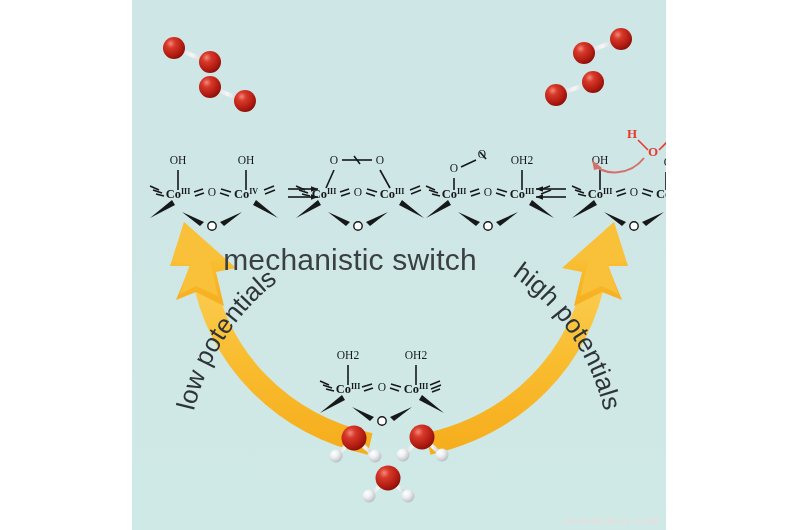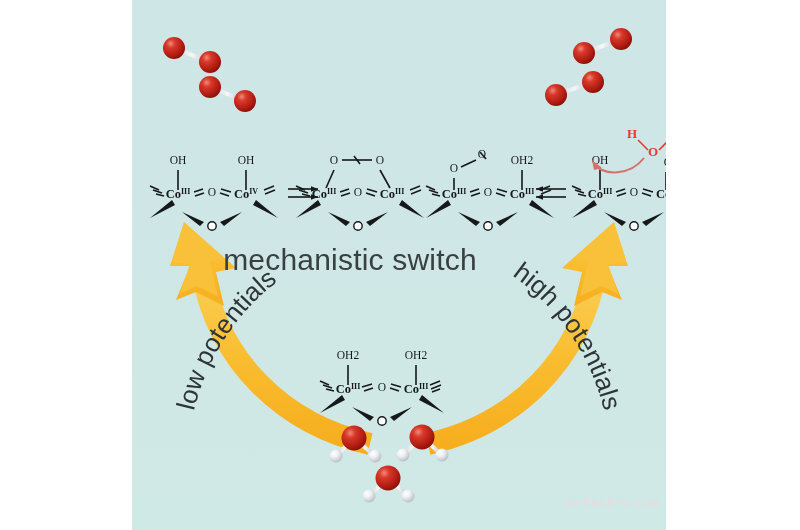--- a/index.html
+++ b/index.html
@@ -42,21 +42,21 @@
     text-align: center;
     font-size: 30px;
     color: #3a3f43;
     letter-spacing: 0.2px;
     font-family: "Liberation Sans", sans-serif;
     white-space: nowrap;
   }
   .watermark {
     position: absolute;
     right: 6px;
-    bottom: 22px;
+    bottom: 4px;
     font-size: 9.5px;
     letter-spacing: 1.1px;
     color: #f0d8d8;
     font-family: "Liberation Sans", sans-serif;
   }
   .chem-text {
     font-family: "Liberation Serif", serif;
   }
 </style>
 </head>

